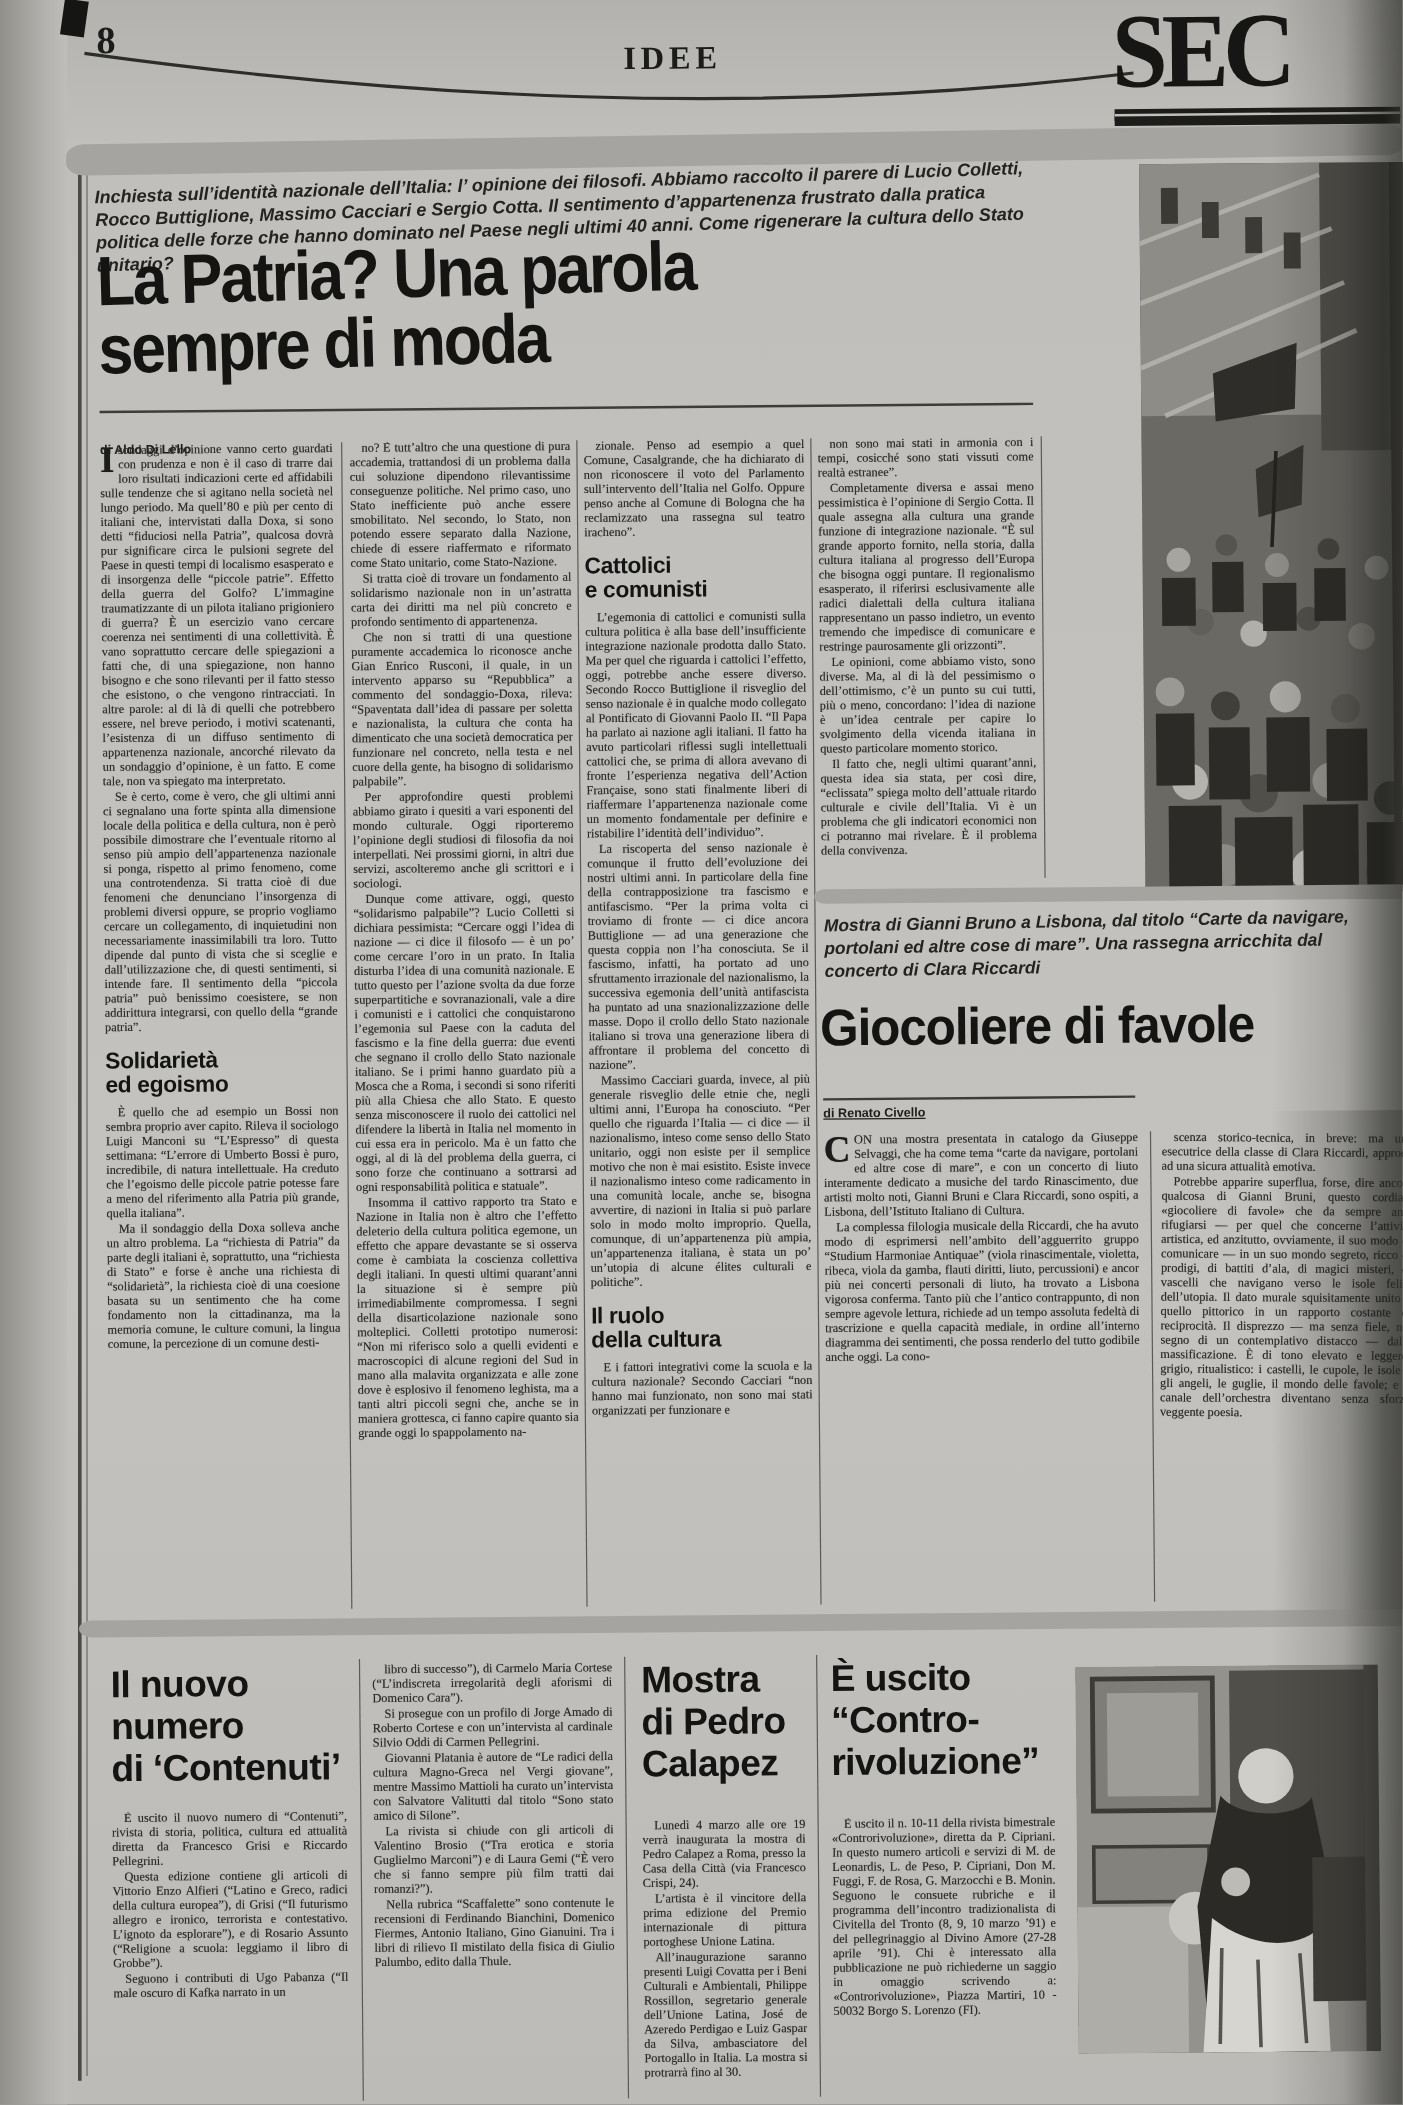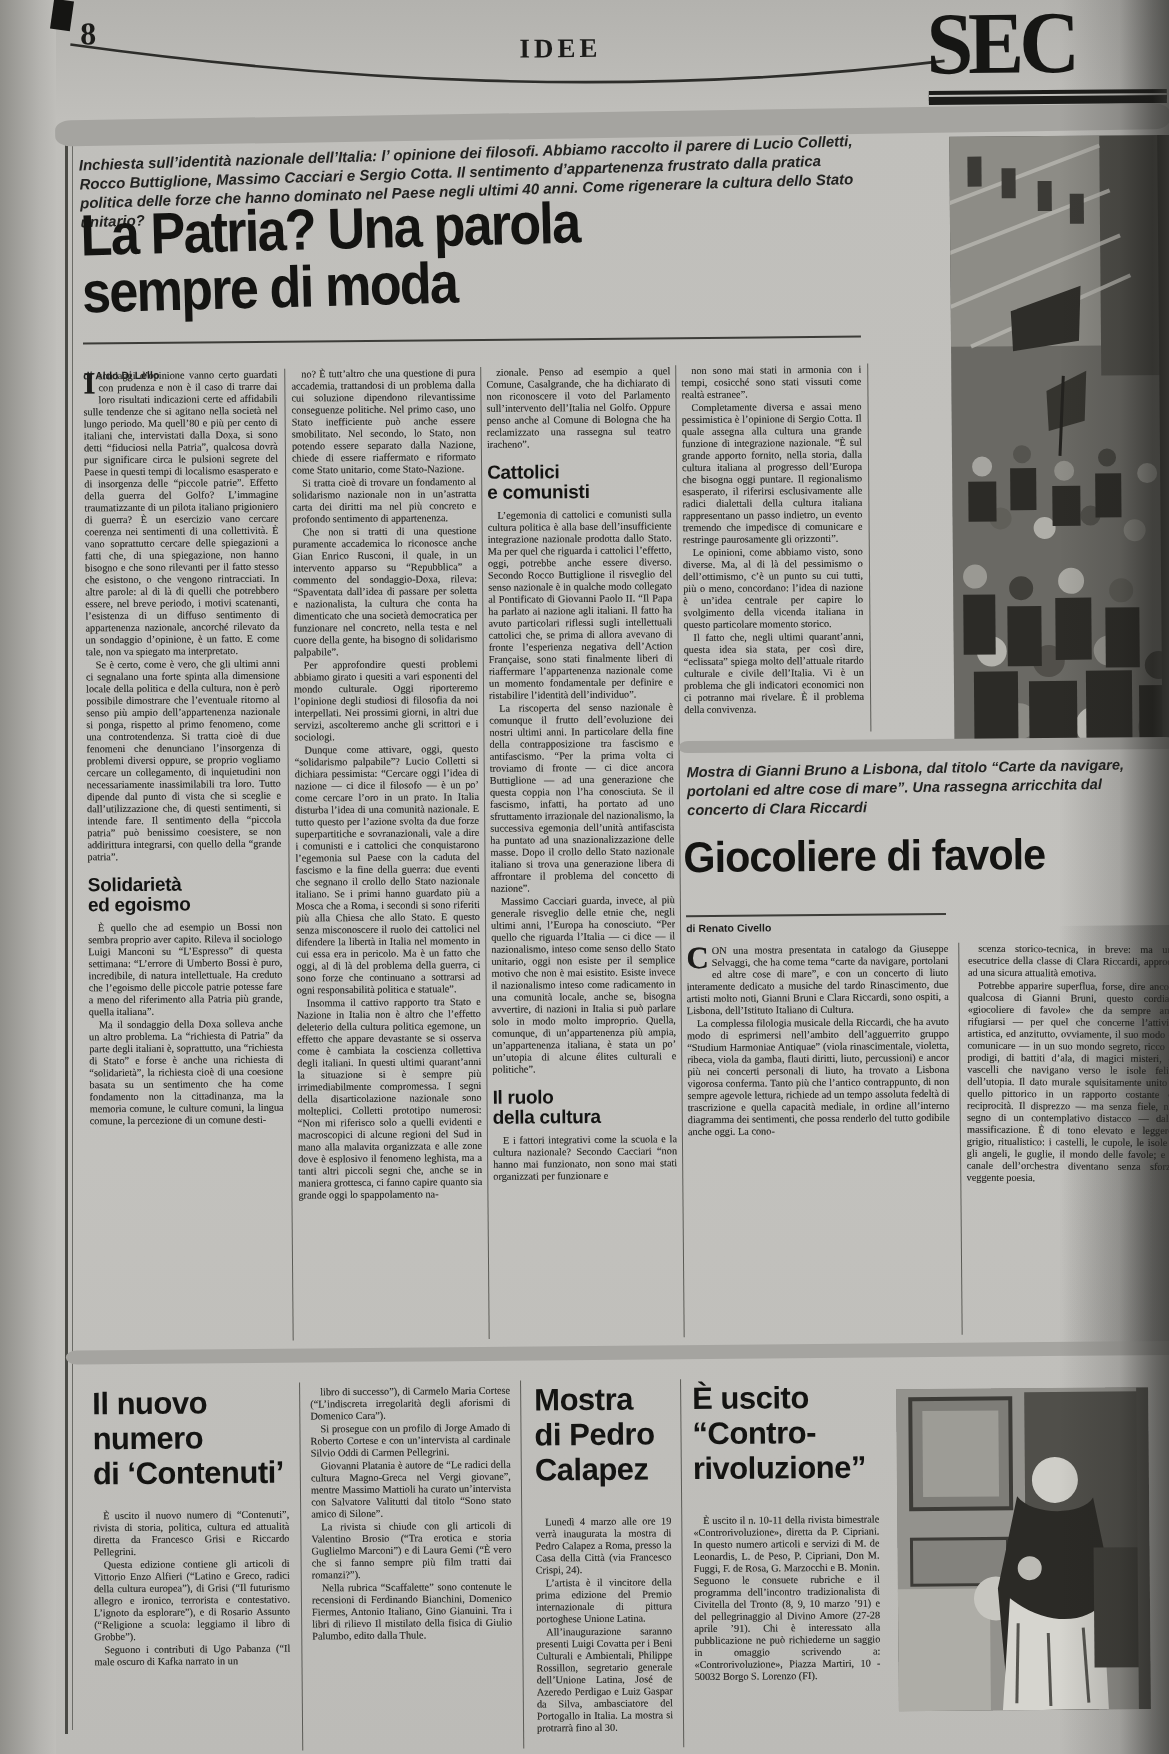--- a/index.html
+++ b/index.html
@@ -181,21 +181,21 @@
             <rect x="185" y="550" width="36" height="58"></rect>
         </g>
         <rect x="208" y="0" width="13" height="608" fill="#34332f"></rect>
       </svg>
     </div>
 
     <div class="gray-band band-gio"></div>
     <div class="standfirst-gio">Mostra di Gianni Bruno a Lisbona, dal titolo “Carte da navigare, portolani ed altre cose di mare”. Una rassegna arricchita dal concerto di Clara Riccardi</div>
     <div class="headline-gio">Giocoliere di favole</div>
     <div class="byline-rule" style="left:678px;top:916px;width:260px;"></div>
-    <div class="byline" style="position:absolute;left:678px;top:923px;">di Renato Civello</div>
+    <div class="byline" style="position:absolute;left:678px;top:923px;text-decoration:underline;">di Renato Civello</div>
     <div class="col" style="left:678px;top:946px;width:262px;height:392px;">
         <p class="p drop">CON una mostra presentata in catalogo da Giuseppe Selvaggi, che ha come tema “carte da navigare, portolani ed altre cose di mare”, e con un concerto di liuto interamente dedicato a musiche del tardo Rinascimento, due artisti molto noti, Gianni Bruni e Clara Riccardi, sono ospiti, a Lisbona, dell’Istituto Italiano di Cultura.</p>
         <p class="p">La complessa filologia musicale della Riccardi, che ha avuto modo di esprimersi nell’ambito dell’agguerrito gruppo “Studium Harmoniae Antiquae” (viola rinascimentale, violetta, ribeca, viola da gamba, flauti diritti, liuto, percussioni) e ancor più nei concerti personali di liuto, ha trovato a Lisbona vigorosa conferma. Tanto più che l’antico contrappunto, di non sempre agevole lettura, richiede ad un tempo assoluta fedeltà di trascrizione e quella capacità mediale, in ordine all’interno diagramma dei sentimenti, che possa renderlo del tutto godibile anche oggi. La cono-</p>
       </div>
     <div class="vrule" style="left:950px;top:946px;height:392px;"></div>
     <div class="col curl-col" style="left:960px;top:946px;width:209px;height:392px;">
         <p class="p">scenza storico-tecnica, in breve: ma una esecutrice della classe di Clara Riccardi, approda ad una sicura attualità emotiva.</p>
         <p class="p">Potrebbe apparire superflua, forse, dire ancora qualcosa di Gianni Bruni, questo cordiale «giocoliere di favole» che da sempre ama rifugiarsi — per quel che concerne l’attività artistica, ed anzitutto, ovviamente, il suo modo di comunicare — in un suo mondo segreto, ricco di prodigi, di battiti d’ala, di magici misteri, di vascelli che navigano verso le isole felici dell’utopia. Il dato murale squisitamente unito a quello pittorico in un rapporto costante di reciprocità. Il disprezzo — ma senza fiele, nel segno di un contemplativo distacco — dalla massificazione. È di tono elevato e leggero, grigio, ritualistico: i castelli, le cupole, le isole e gli angeli, le guglie, il mondo delle favole; e il canale dell’orchestra diventano senza sforzo veggente poesia.</p>
       </div>
     <div class="curl-shade"></div>

